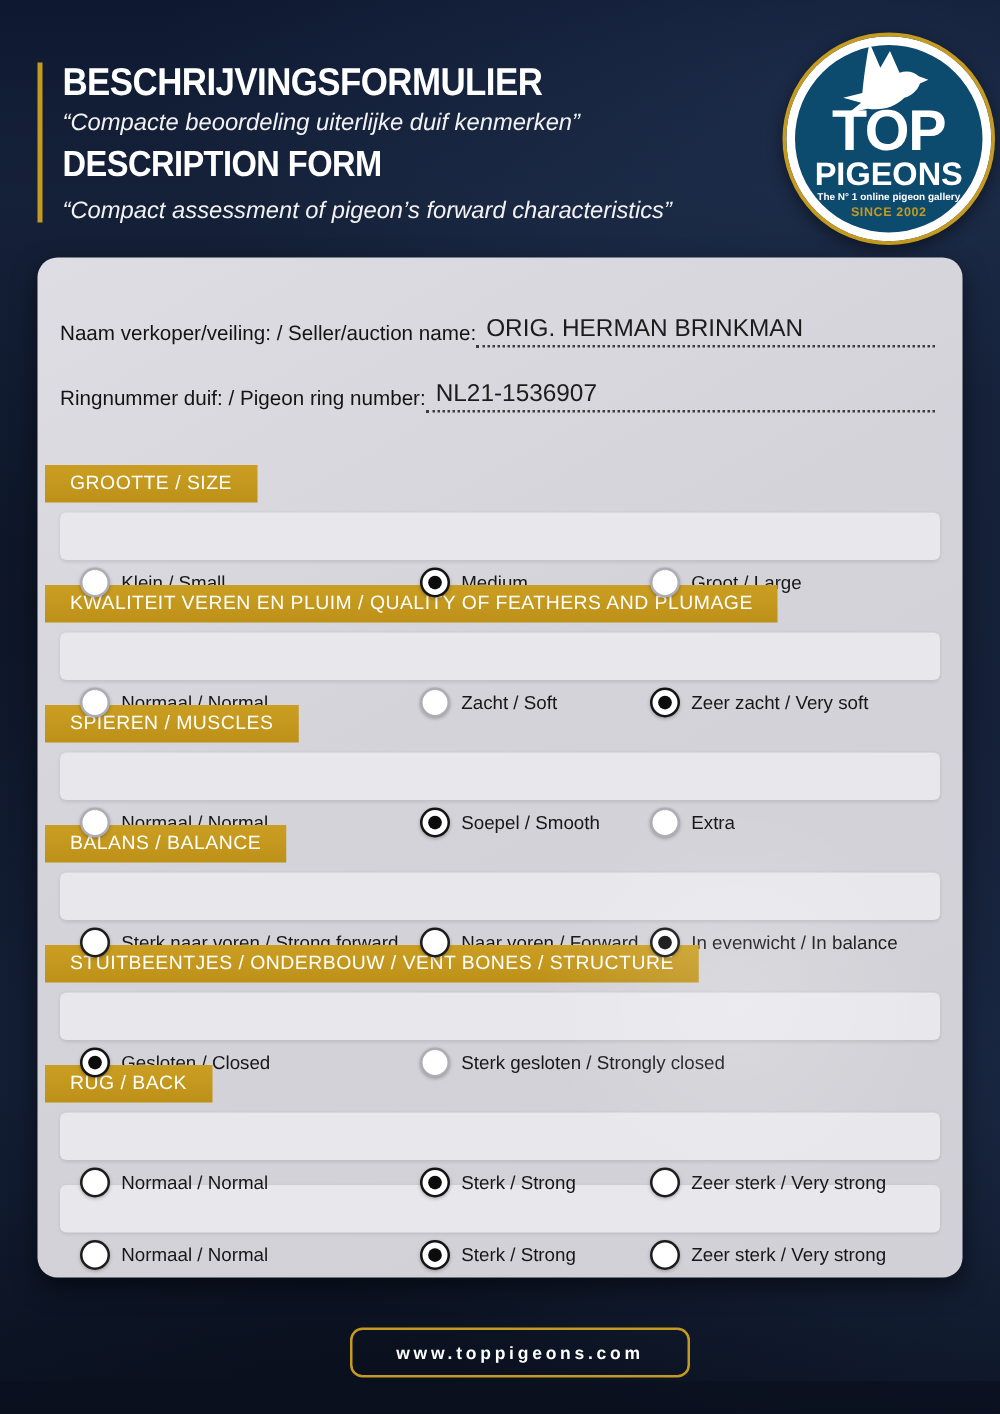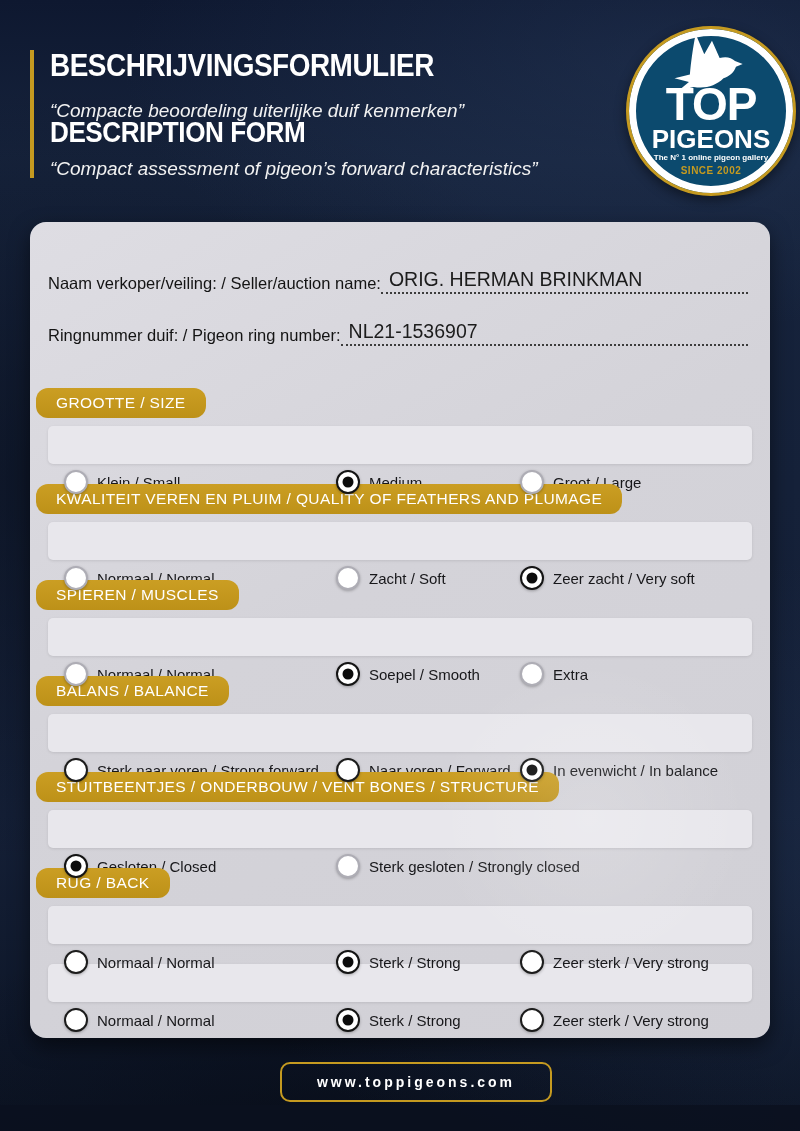--- a/index.html
+++ b/index.html
@@ -14,52 +14,52 @@
       radial-gradient(ellipse 700px 300px at 40% 100%, rgba(6,10,20,.6), transparent 70%),
       linear-gradient(180deg,#0e1830 0%,#16233c 14%,#141f36 72%,#0c1424 100%);
   }
   
   .accent-bar{position:absolute;left:30px;top:50px;width:4px;height:128px;background:#C59A20;}
   .title{position:absolute;left:50px;color:#fff;font-weight:700;letter-spacing:-.5px;
          transform:scaleX(.9);transform-origin:left center;white-space:nowrap;}
   .title-nl{top:48px;font-size:31px;}
   .title-en{top:116px;font-size:29px;}
   .subtitle{position:absolute;left:50px;color:#f2f2f2;font-style:italic;font-size:19px;white-space:nowrap;}
-  .sub-nl{top:100px;}
+  .sub-nl{top:88px;}
   .sub-en{top:158px;}
   
   .logo{position:absolute;left:626px;top:26px;width:164px;height:164px;border-radius:50%;
         background:#0c4a6e;border:3px solid #C59A20;
         box-shadow:inset 0 0 0 7px #ffffff,0 4px 12px rgba(0,0,0,.45);}
   .logo .dove{position:absolute;top:4px;left:50%;transform:translateX(-50%);}
   .logo-top{position:absolute;top:52px;width:100%;text-align:center;color:#fff;
             font-size:46px;font-weight:700;letter-spacing:-1px;line-height:1;}
   .logo-pigeons{position:absolute;top:97px;width:100%;text-align:center;color:#fff;
             font-size:26px;font-weight:700;letter-spacing:0;line-height:1;}
   .logo-tagline{position:absolute;top:124px;width:100%;text-align:center;color:#fff;
             font-size:8px;font-weight:700;}
   .logo-since{position:absolute;top:136px;width:100%;text-align:center;color:#C59A20;
             font-size:10px;font-weight:700;letter-spacing:.5px;}
   
-  .card{position:absolute;left:30px;top:222px;width:740px;height:816px;box-sizing:border-box;
+  .card{position:absolute;left:30px;top:206px;width:740px;height:816px;box-sizing:border-box;
         border-radius:16px;padding:44px 18px 0;
         background:linear-gradient(150deg,#dedde3 0%,#d4d3d9 45%,#d1d0d6 100%);
         box-shadow:0 8px 20px rgba(0,0,0,.5);}
   .card::after{content:"";position:absolute;right:20px;bottom:60px;width:320px;height:320px;
         border-radius:50%;background:radial-gradient(circle, rgba(255,255,255,.16), transparent 70%);
         pointer-events:none;}
   .field{display:flex;align-items:flex-end;margin:0 4px 24px 0;height:28px;}
   .field-label{white-space:nowrap;font-size:16.5px;color:#141414;font-weight:500;padding-bottom:1px;}
   .field-value{flex:1;border-bottom:2px dotted #3c3c3c;font-size:19.5px;color:#1c1c1c;
         padding:0 0 1px 8px;white-space:nowrap;line-height:1.2;}
   .spacer-after-fields{height:18px;}
   
   .pill{display:inline-block;margin-left:-12px;background:linear-gradient(180deg,#cb9e23,#bd9118);
         color:#fff;font-size:15.5px;font-weight:500;letter-spacing:.4px;
-        padding:6px 20px 7px;border-radius:12px;line-height:1.1;}
+        padding:6px 20px 7px;border-radius:0;line-height:1.1;}
   .options{margin:8px 0 20px;height:38px;background:#e8e7ec;border-radius:5px;
         display:grid;grid-template-columns:272px 184px 1fr;align-items:center;
         padding-left:16px;box-shadow:0 1px 3px rgba(0,0,0,.10);}
   .option{display:flex;align-items:center;gap:9px;cursor:pointer;margin-top:44px;}
   .option-label{font-size:15px;color:#17171a;font-weight:500;white-space:nowrap;}
   .radio{width:24px;height:24px;border-radius:50%;background:#fff;border:2px solid #aeadb5;
         box-shadow:0 1px 3px rgba(0,0,0,.28);position:relative;flex:none;box-sizing:border-box;}
   .bold .radio{border:2.5px solid #1c1c1c;}
   .radio.checked{border:2.5px solid #141414;}
   .radio.checked::after{content:"";position:absolute;left:50%;top:50%;width:11px;height:11px;

